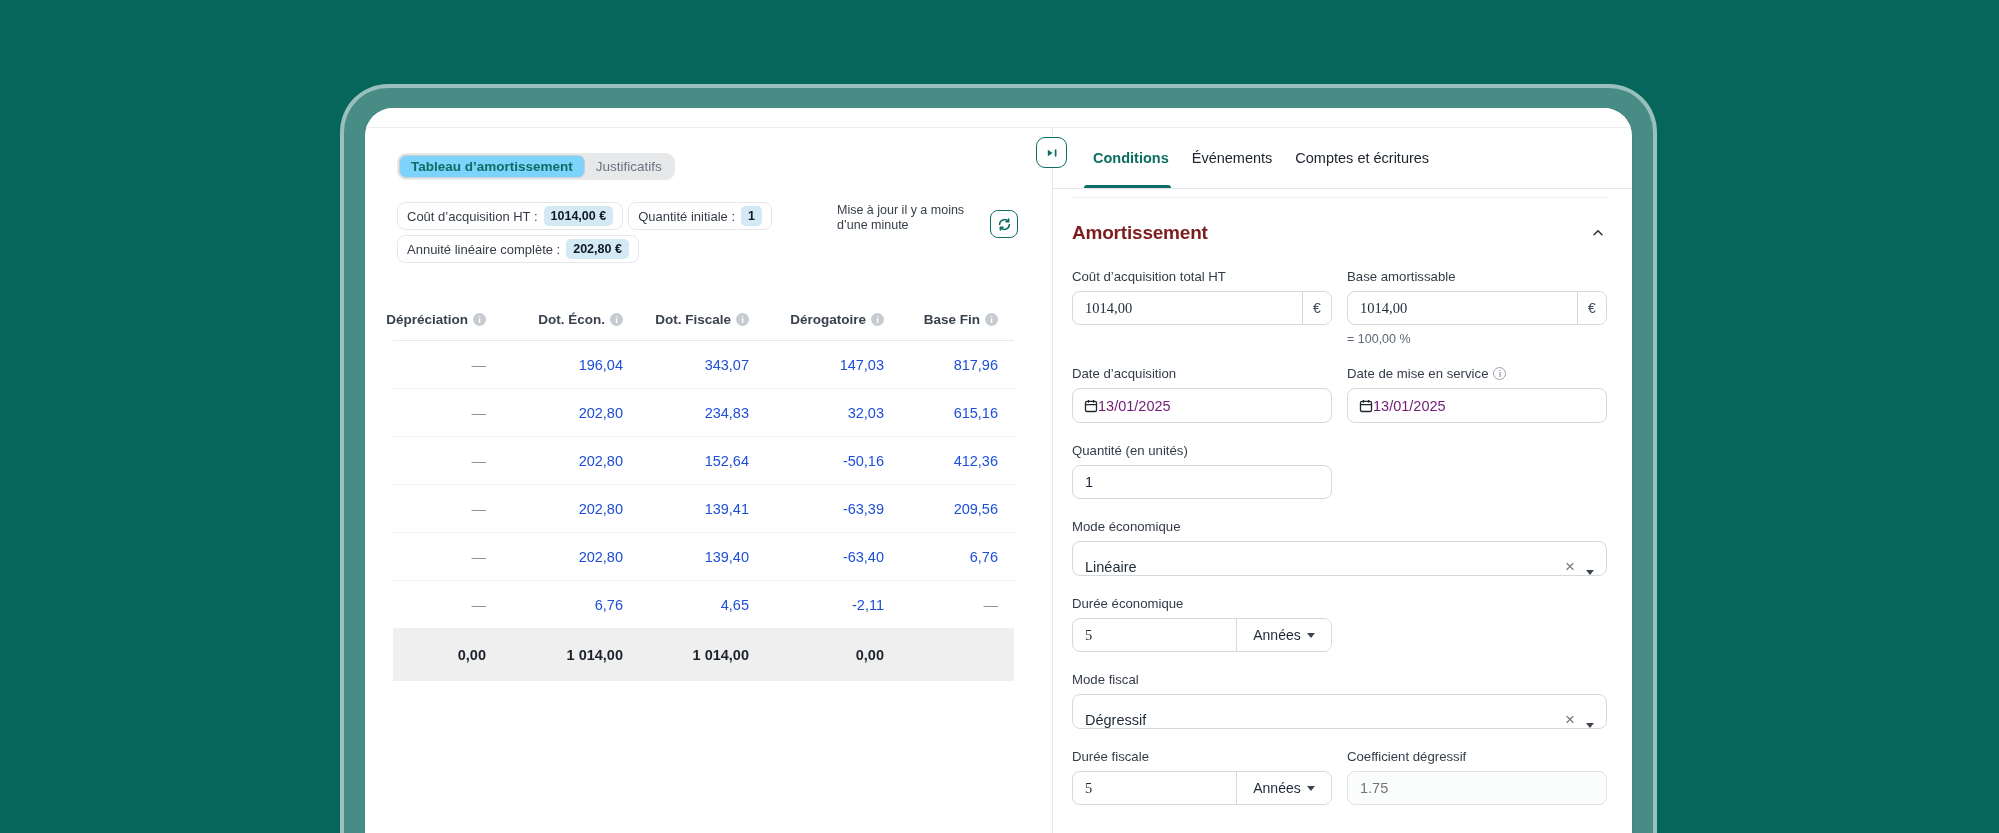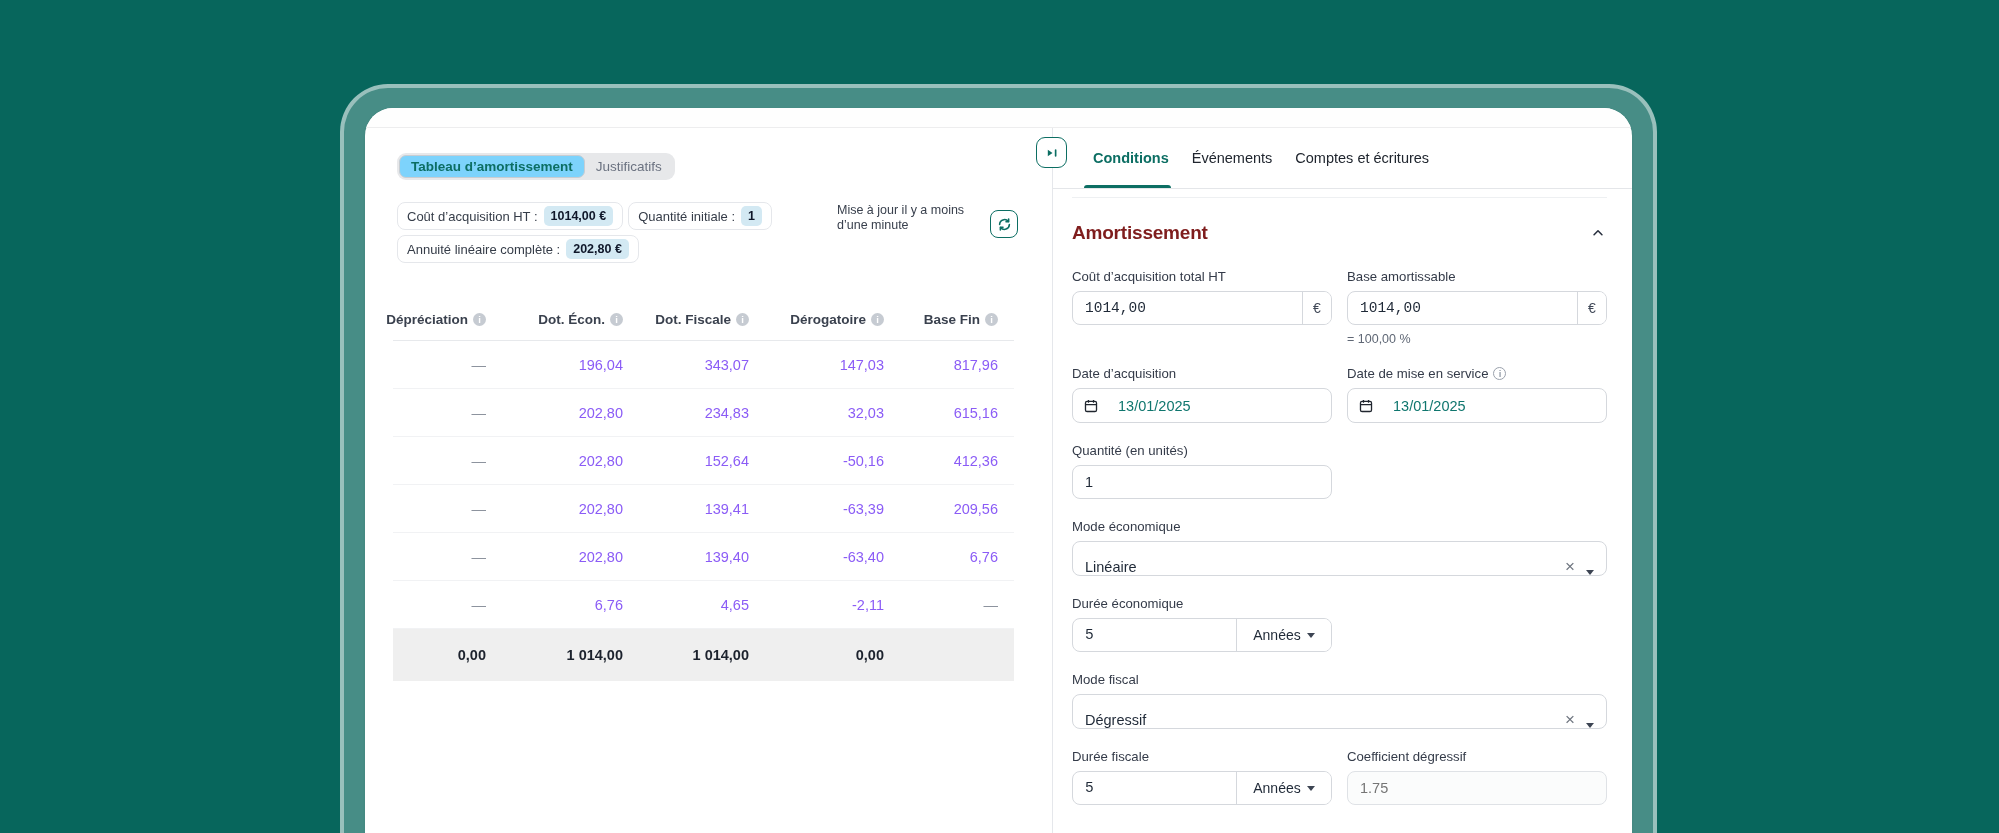--- a/index.html
+++ b/index.html
@@ -74,21 +74,21 @@
   .t-head, .t-row, .t-total {
     display: grid; grid-template-columns: 93px 137px 126px 135px 114px;
     padding-right: 16px; align-items: center;
   }
   .t-head { height: 42px; border-bottom: 1px solid #e7e9ec; }
   .th {
     display: flex; justify-content: flex-end; align-items: center; gap: 5px;
     font-size: 13.5px; font-weight: 700; color: #3a414e; white-space: nowrap;
   }
   .t-row { height: 48px; border-bottom: 1px solid #f1f2f4; }
-  .td { text-align: right; color: #8b5cf6; }
+  .td { text-align: right; color: #1d4ed8; }
   .td.dash { color: #8d939e; }
   .t-total { height: 52px; background: #efefef; font-weight: 700; }
   .t-total .td { color: #1c222d; }
 
   .ic-info {
     width: 13px; height: 13px; border-radius: 50%; background: #c6cbd2;
     display: inline-flex; align-items: center; justify-content: center;
     font-size: 9.5px; font-weight: 700; color: #fff; flex: 0 0 13px; cursor: pointer;
   }
   .ic-info::before { content: "i"; }
@@ -124,32 +124,32 @@
 
   .grid2 { display: grid; grid-template-columns: 1fr 1fr; column-gap: 15px; }
   .fgroup { margin-top: 20px; }
   .fgroup.first { margin-top: 0; }
   .flabel { display: flex; align-items: center; gap: 5px; font-size: 13.2px; color: #343b49; margin-bottom: 7px; }
   .hint { font-size: 12.5px; color: #5f6775; margin-top: 7px; }
 
   .igroup { display: flex; height: 34px; border: 1px solid #d5d8dd; border-radius: 8px; background: #fff; overflow: hidden; }
   .igroup input {
     flex: 1 1 auto; min-width: 0; border: none; outline: none; padding: 0 12px;
-    font-size: 14.5px; color: #1f2937; font-family: Liberation Mono, monospace; background: transparent;
+    font-size: 14.5px; color: #1f2937; font-family: Liberation Serif, serif; background: transparent;
   }
   .iaddon {
     flex: 0 0 auto; display: flex; align-items: center; justify-content: center; gap: 6px;
     border-left: 1px solid #d5d8dd; padding: 0 8px; min-width: 29px;
     font-size: 14px; color: #3f4756; background: #fff; cursor: pointer;
   }
 
   .datebox {
-    display: flex; align-items: center; gap: 20px; height: 35px;
+    display: flex; align-items: center; gap: 0; height: 35px;
     border: 1px solid #d5d8dd; border-radius: 8px; padding: 0 11px;
-    font-size: 14.5px; color: #0f766e; background: #fff; cursor: pointer;
+    font-size: 14.5px; color: #701a75; background: #fff; cursor: pointer;
   }
 
   .selectbox {
     display: flex; align-items: flex-end; height: 35px;
     border: 1px solid #d5d8dd; border-radius: 8px; padding: 0 12px;
     font-size: 14.5px; color: #1f2937; background: #fff; cursor: pointer;
   }
   .selectbox .sel-value { flex: 1 1 auto; }
   .ic-clear { font-size: 17px; color: #6f7680; line-height: 1; margin-right: 11px; cursor: pointer; }
   .ic-clear::before { content: "\00D7"; }

